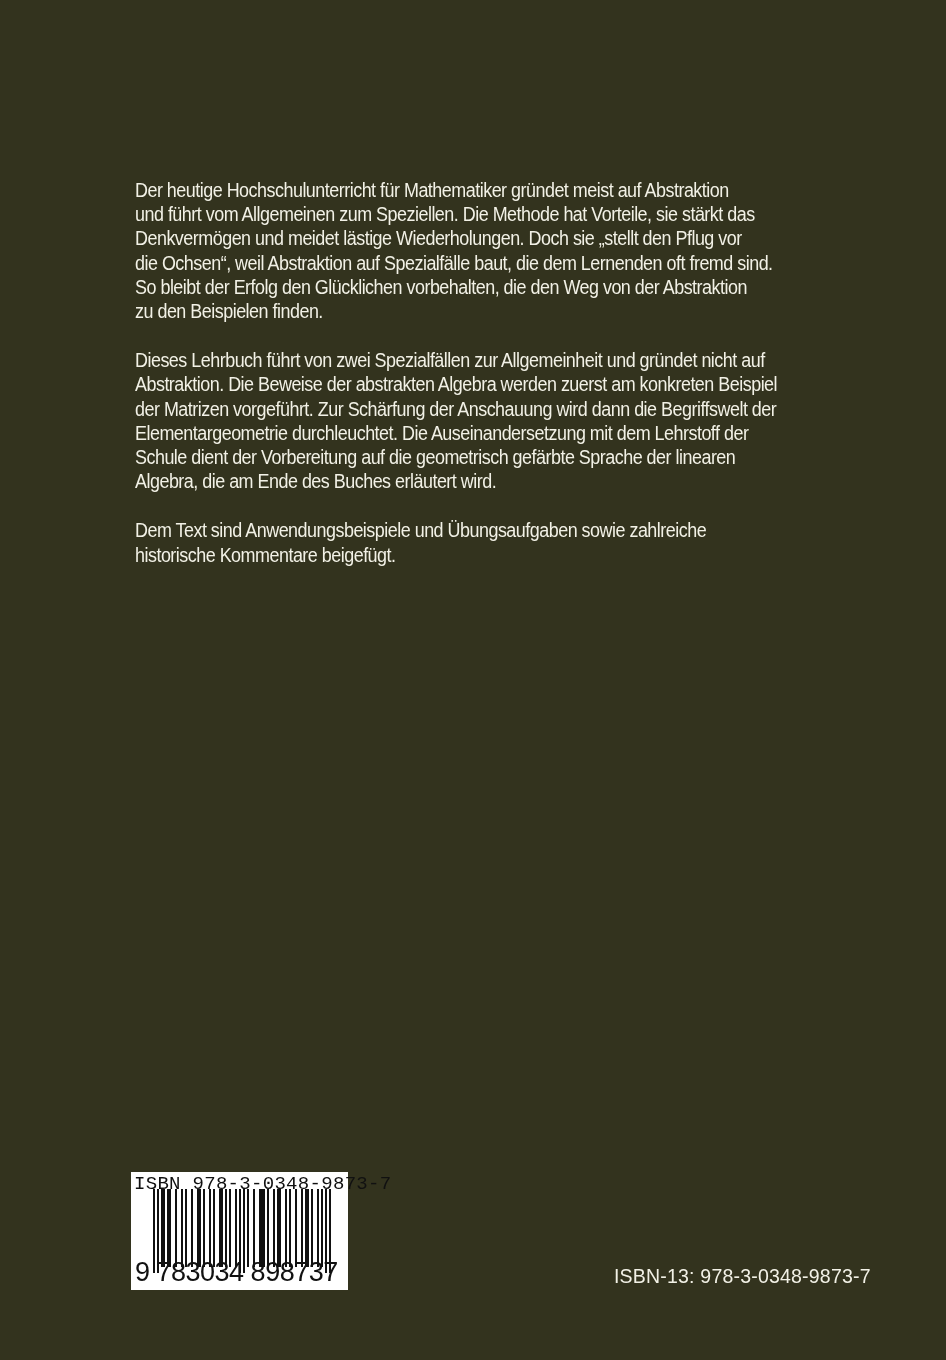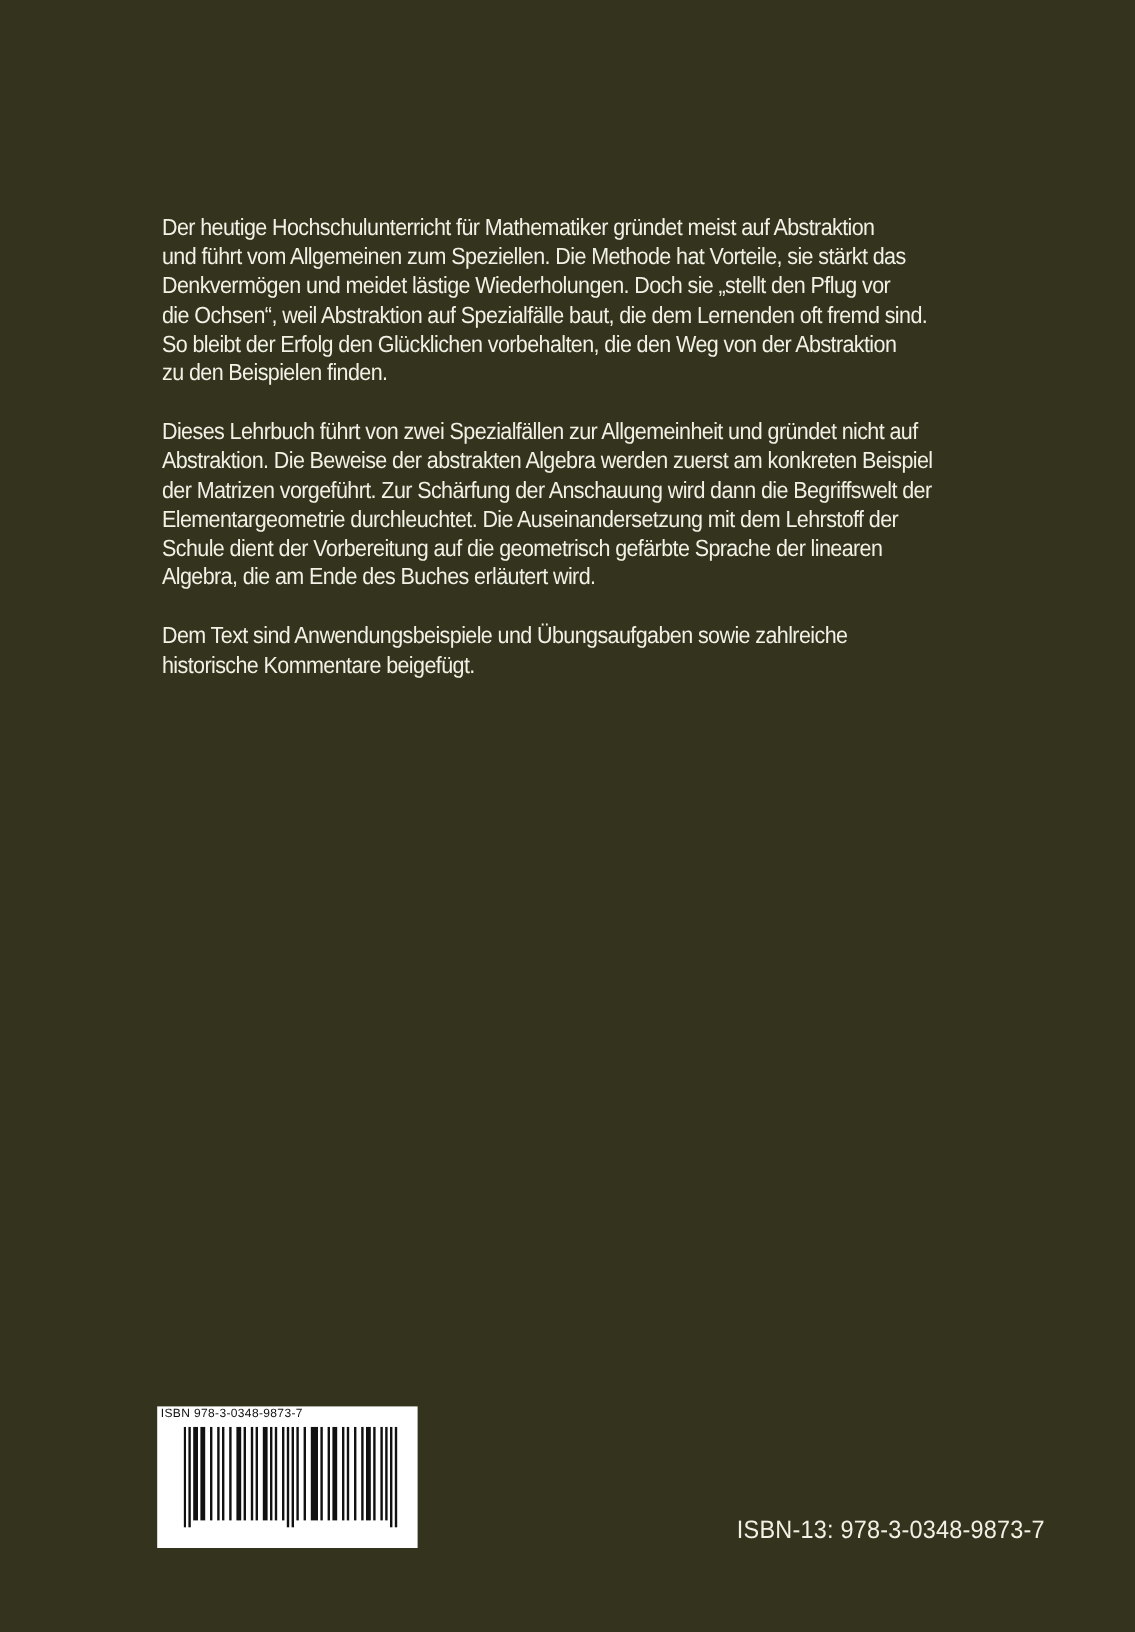--- a/index.html
+++ b/index.html
@@ -30,22 +30,22 @@
       top: 1172px;
       width: 217px;
       height: 118px;
       background: #ffffff;
       box-sizing: border-box;
     }
     .barcode-isbn {
       position: absolute;
       left: 3px;
       top: 1px;
-      font-family: Liberation Sans, sans-serif;
-      font-size: 10px;
+      font-family: Liberation Mono, monospace;
+      font-size: 19px;
       letter-spacing: 0.3px;
       color: #111;
       white-space: nowrap;
     }
     .barcode-bars {
       position: absolute;
       left: 22px;
       top: 17px;
       width: 180px;
       height: 84px;
@@ -129,15 +129,16 @@
         <rect x="148" y="0" width="2" height="78"></rect>
         <rect x="152" y="0" width="4" height="78"></rect>
         <rect x="158" y="0" width="2" height="78"></rect>
         <rect x="164" y="0" width="2" height="78"></rect>
         <rect x="168" y="0" width="2" height="78"></rect>
         <rect x="172" y="0" width="2" height="84"></rect>
         <rect x="176" y="0" width="2" height="84"></rect>
       </g>
     </svg>
   </div>
+  <div class="barcode-digits">9 783034 898737</div>
 </div>
 
 <div class="isbn13">ISBN-13: 978-3-0348-9873-7</div>
 
 </body></html>

